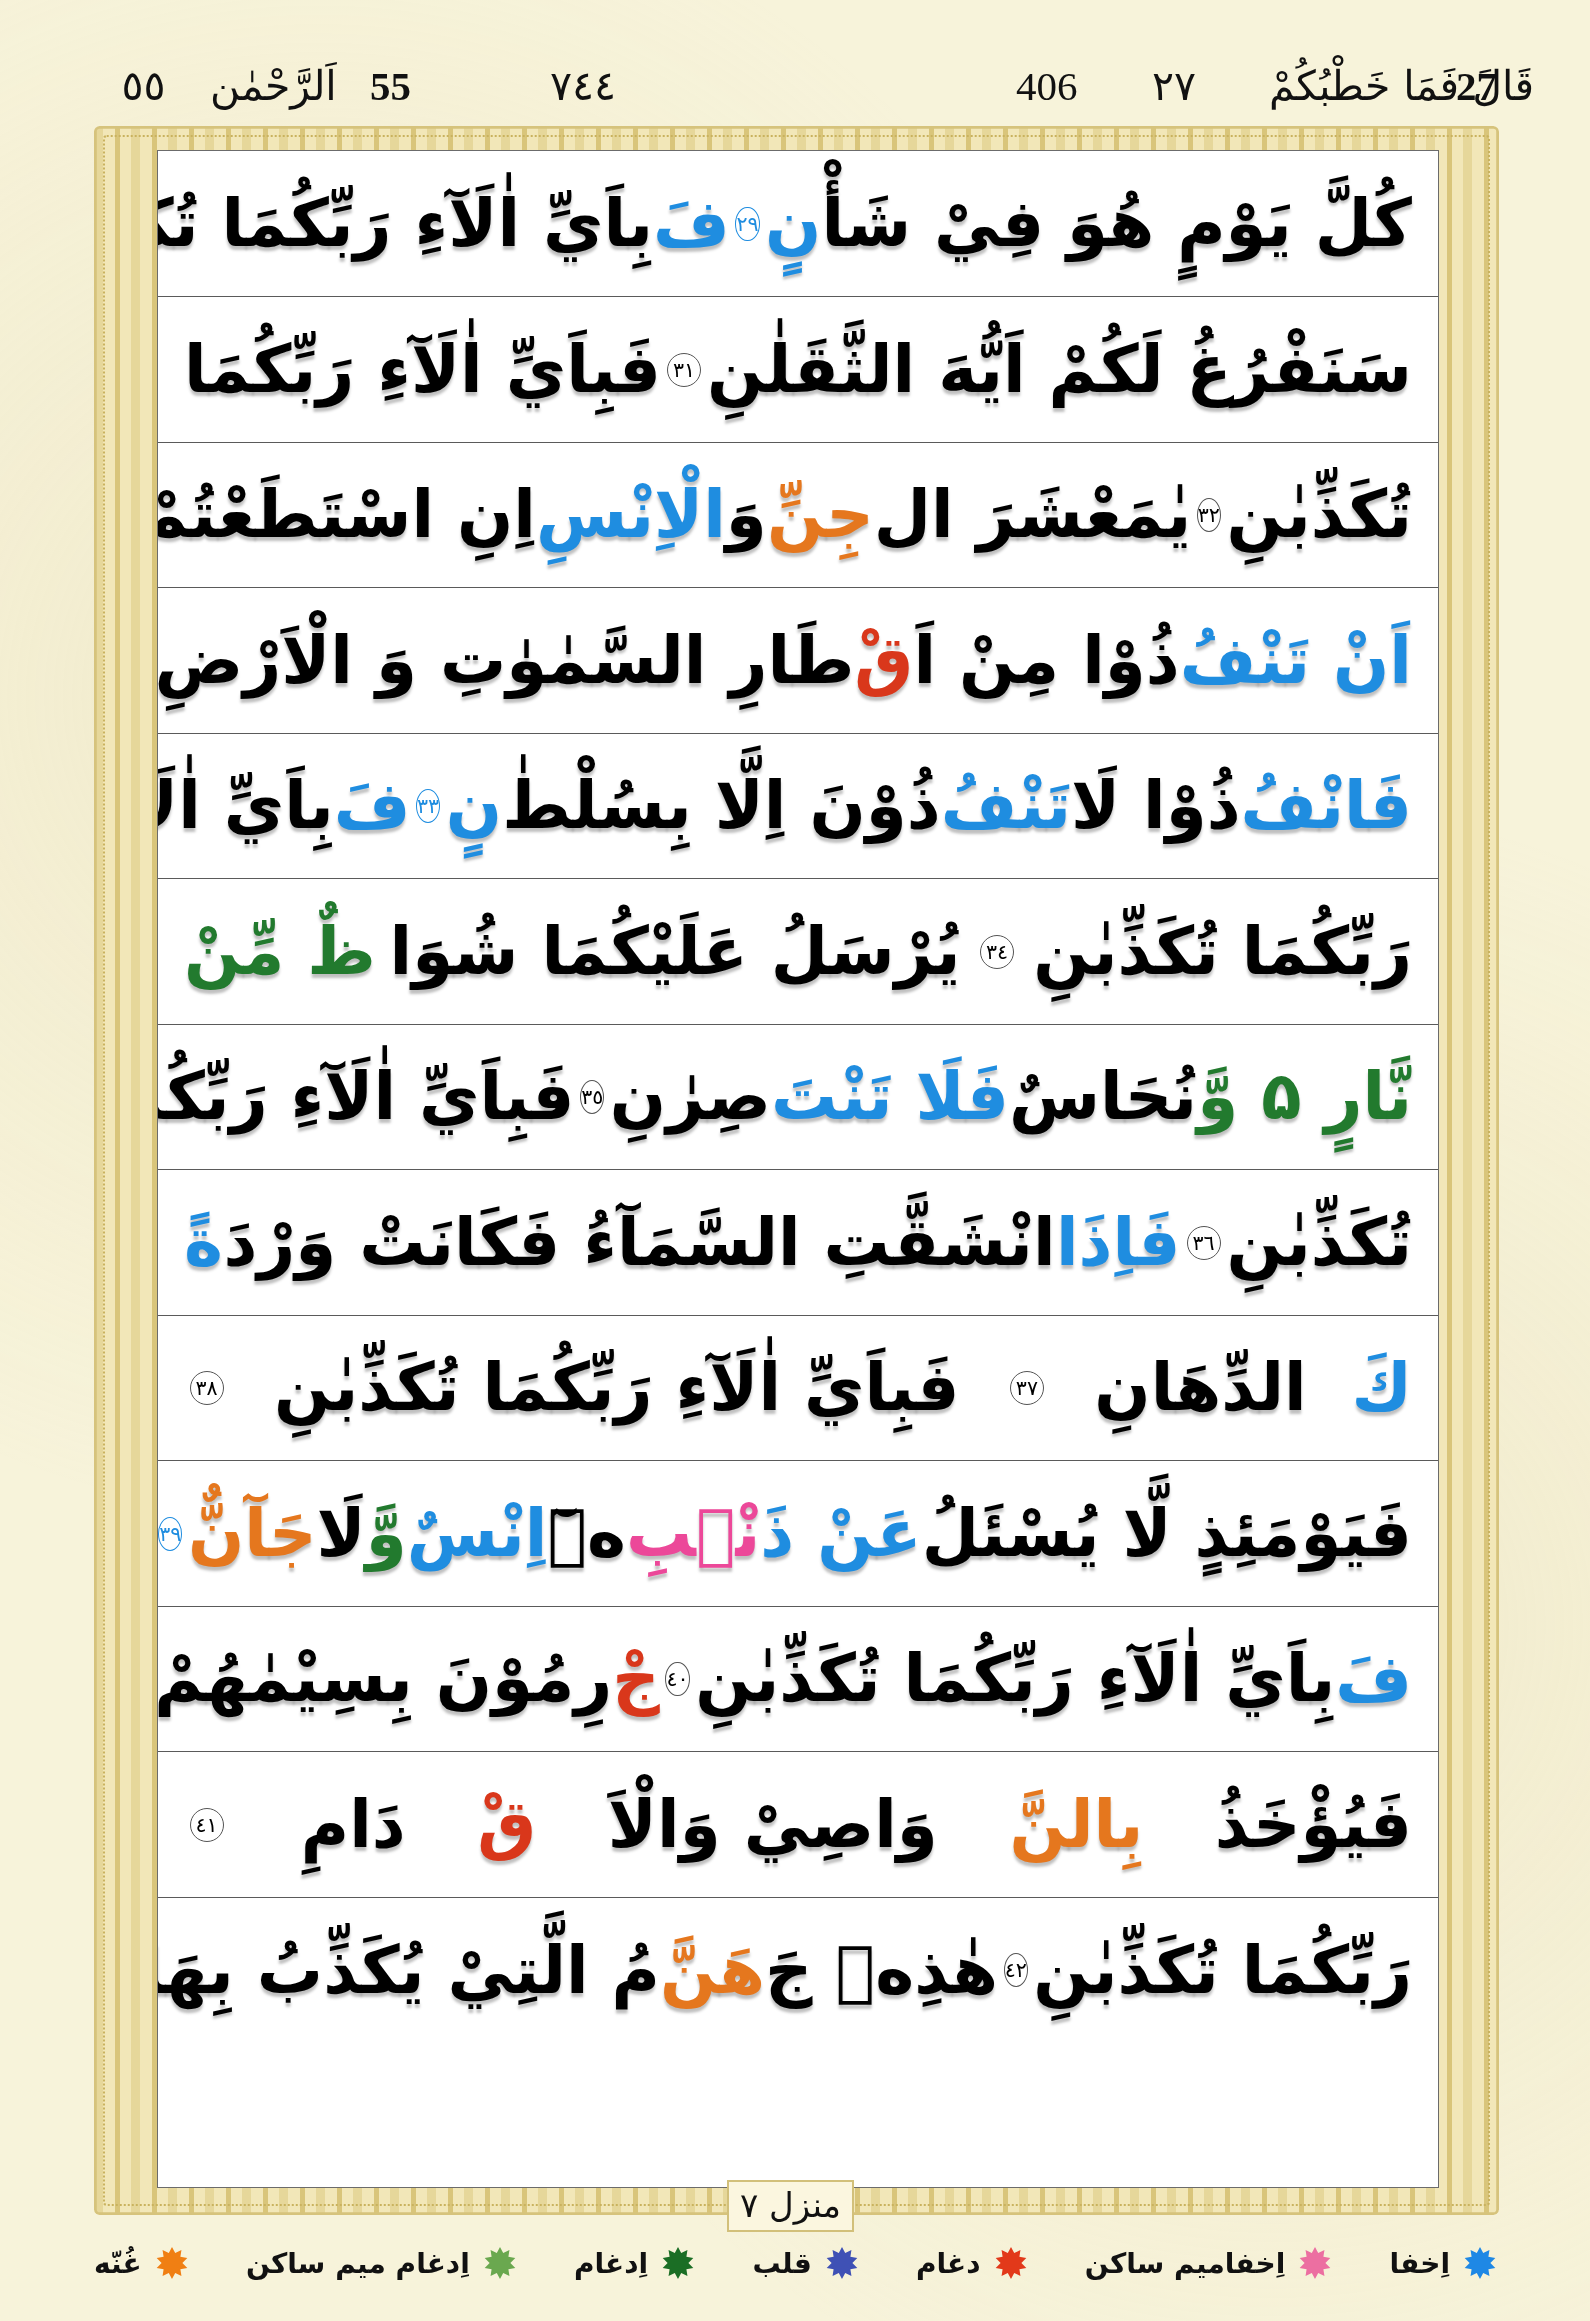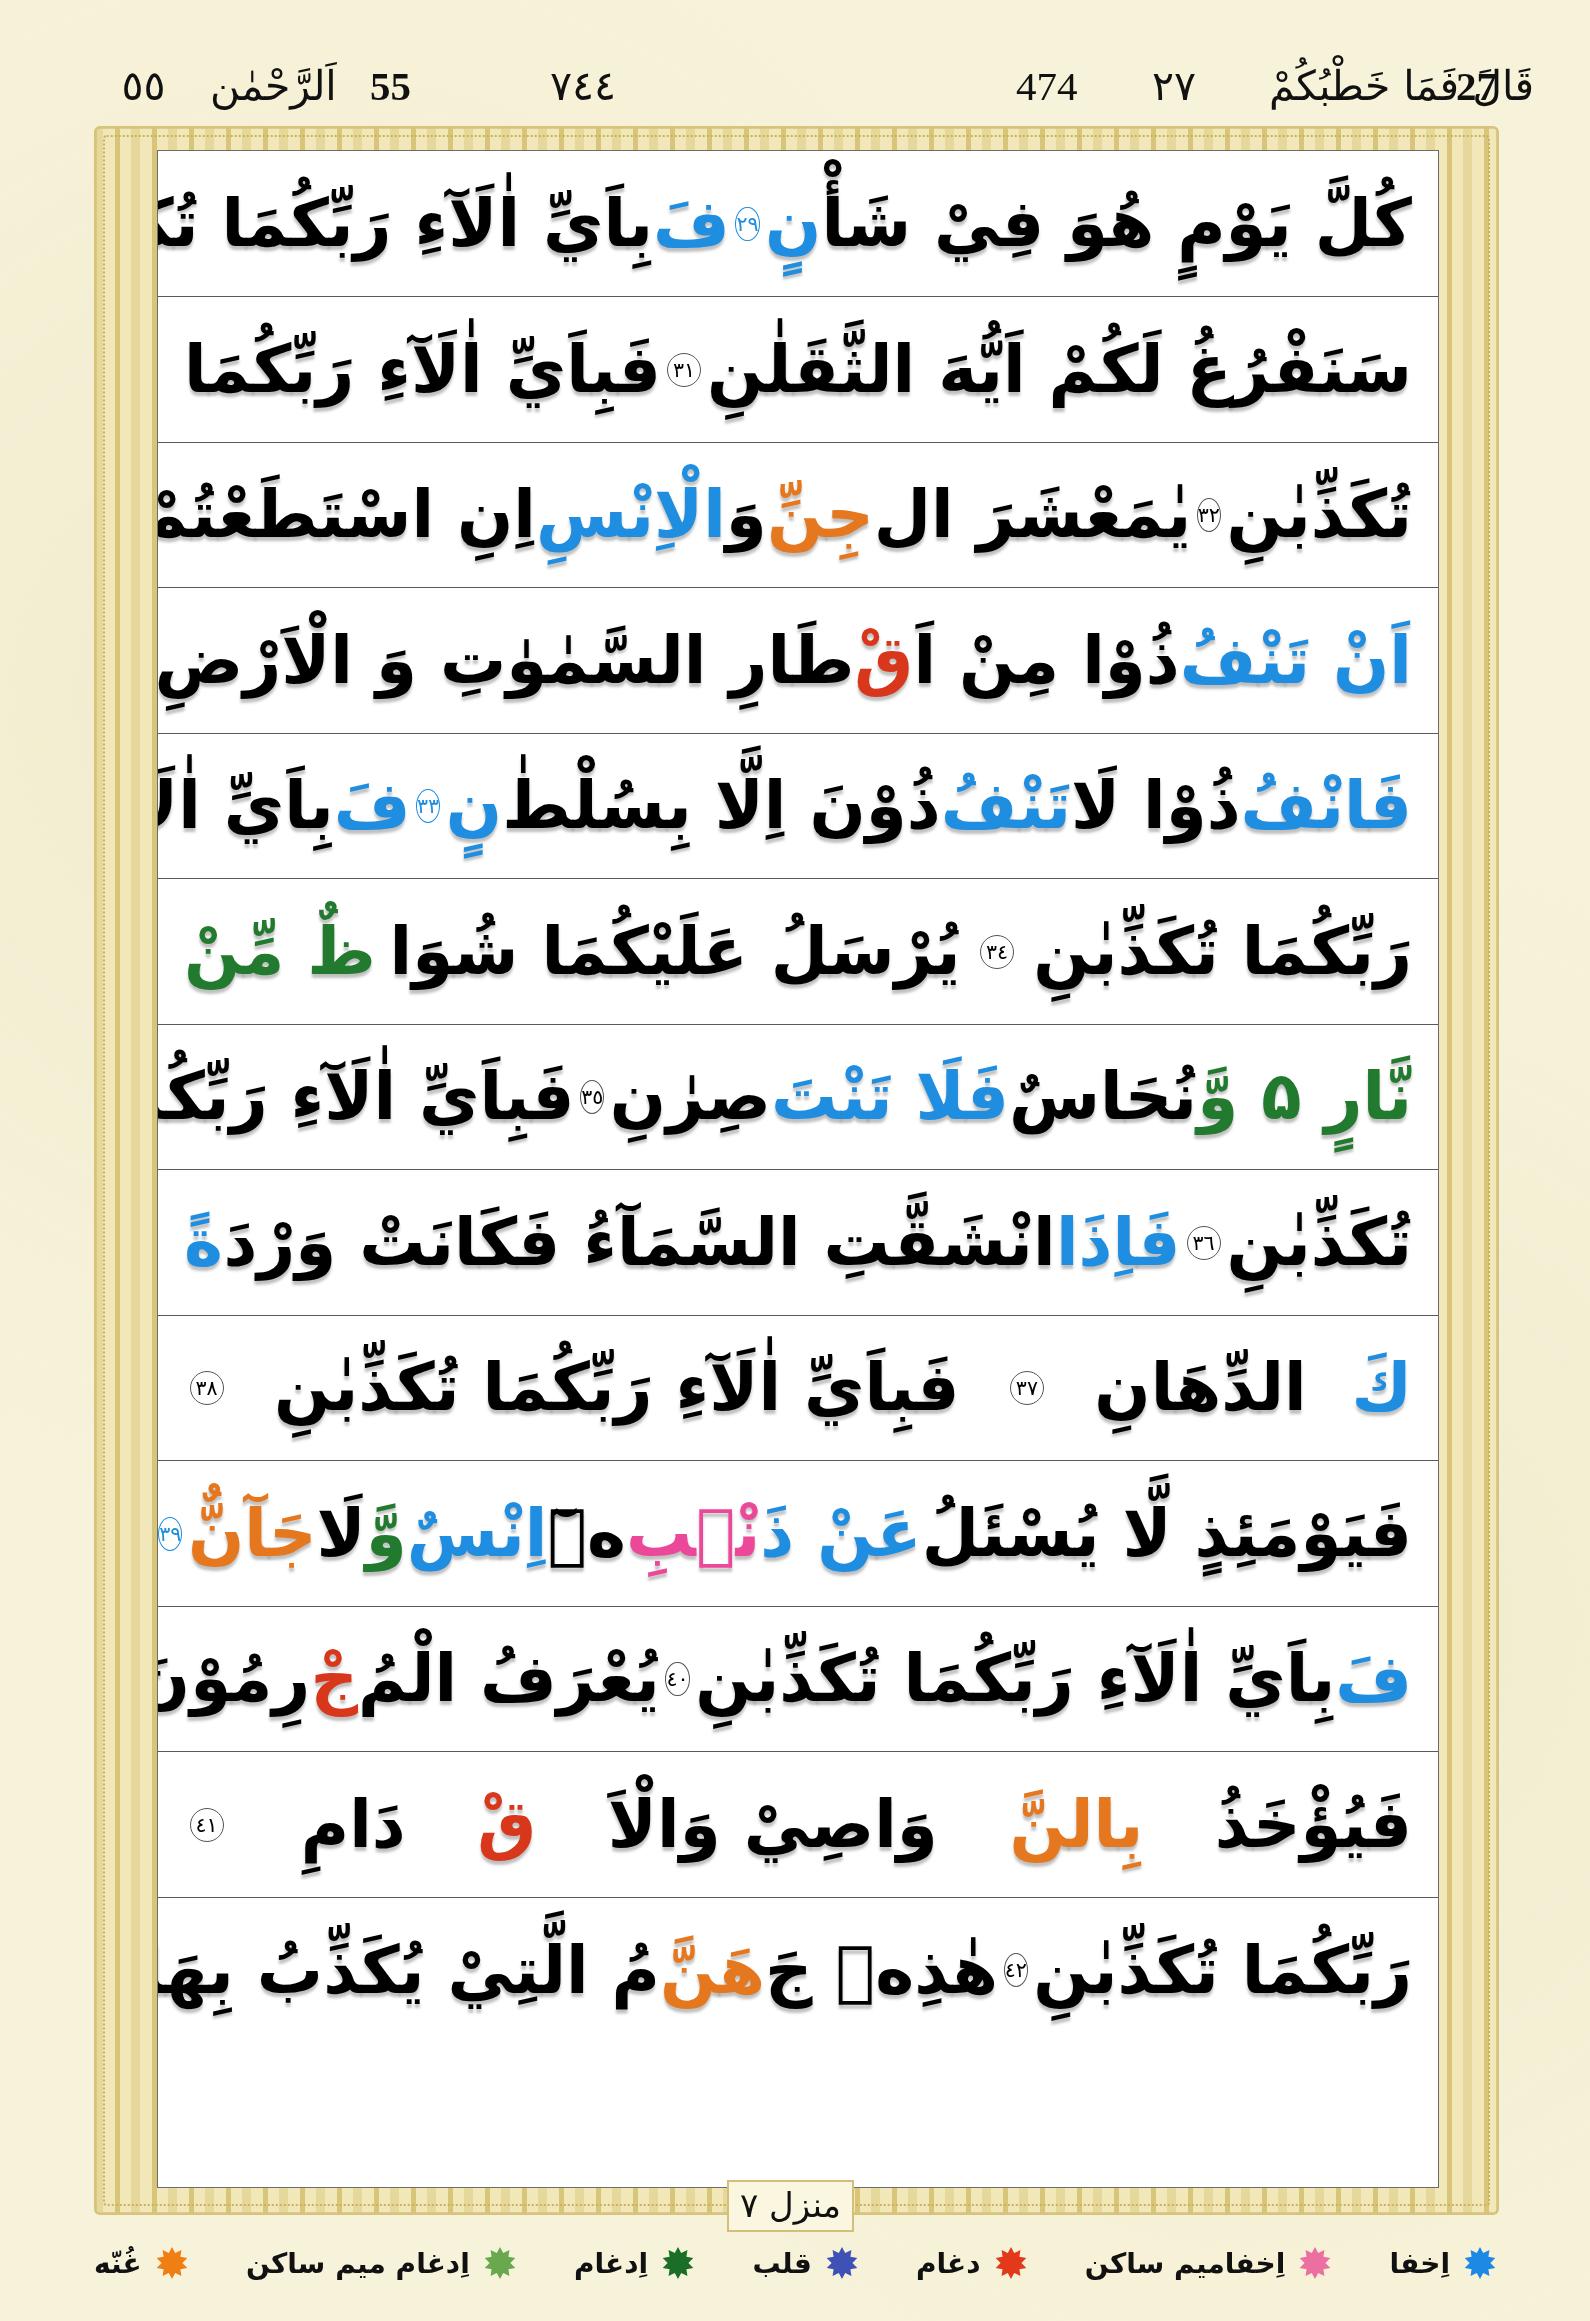--- a/index.html
+++ b/index.html
@@ -93,21 +93,21 @@
     .star svg { width: 34px; height: 34px; display: block; }
   </style>
 </head>
 <body>
 
 <div class="header">
   <span class="h-surah-ar-num">٥٥</span>
   <span class="h-surah-name">اَلرَّحْمٰن</span>
   <span class="h-surah-num">55</span>
   <span class="h-page-ar">٧٤٤</span>
-  <span class="h-page">474</span>
+  <span class="h-page">406</span>
   <span class="h-para-ar">٢٧</span>
   <span class="h-para-name">قَالَ فَمَا خَطْبُكُمْ</span>
   <span class="h-para-num">27</span>
 </div>
 
 <div class="frame"></div>
 
 <div class="panel" id="panel">
     <div class="line" style="top: 0px;">
       <span class="seg c-black">كُلَّ يَوْمٍ هُوَ فِيْ شَأْ</span>
@@ -182,21 +182,20 @@
       <span class="seg c-blue">اِنْسٌ</span>
       <span class="seg c-green">وَّ</span>
       <span class="seg c-black">لَا</span>
       <span class="seg c-orange">جَآنٌّ</span>
       <span class="ayah blue">٣٩</span>
     </div>
     <div class="line" style="top: 1455px;">
       <span class="seg c-blue">فَ</span>
       <span class="seg c-black">بِاَيِّ اٰلَآءِ رَبِّكُمَا تُكَذِّبٰنِ</span>
       <span class="ayah">٤٠</span>
-      <span class="seg c-black">يُعْرَفُ الْمُ</span>
       <span class="seg c-red">جْ</span>
       <span class="seg c-black">رِمُوْنَ بِسِيْمٰهُمْ</span>
     </div>
     <div class="line" style="top: 1601px;">
       <span class="seg c-black">فَيُؤْخَذُ</span>
       <span class="seg c-orange">بِالنَّ</span>
       <span class="seg c-black">وَاصِيْ وَالْاَ</span>
       <span class="seg c-red">قْ</span>
       <span class="seg c-black">دَامِ</span>
       <span class="ayah">٤١</span>

